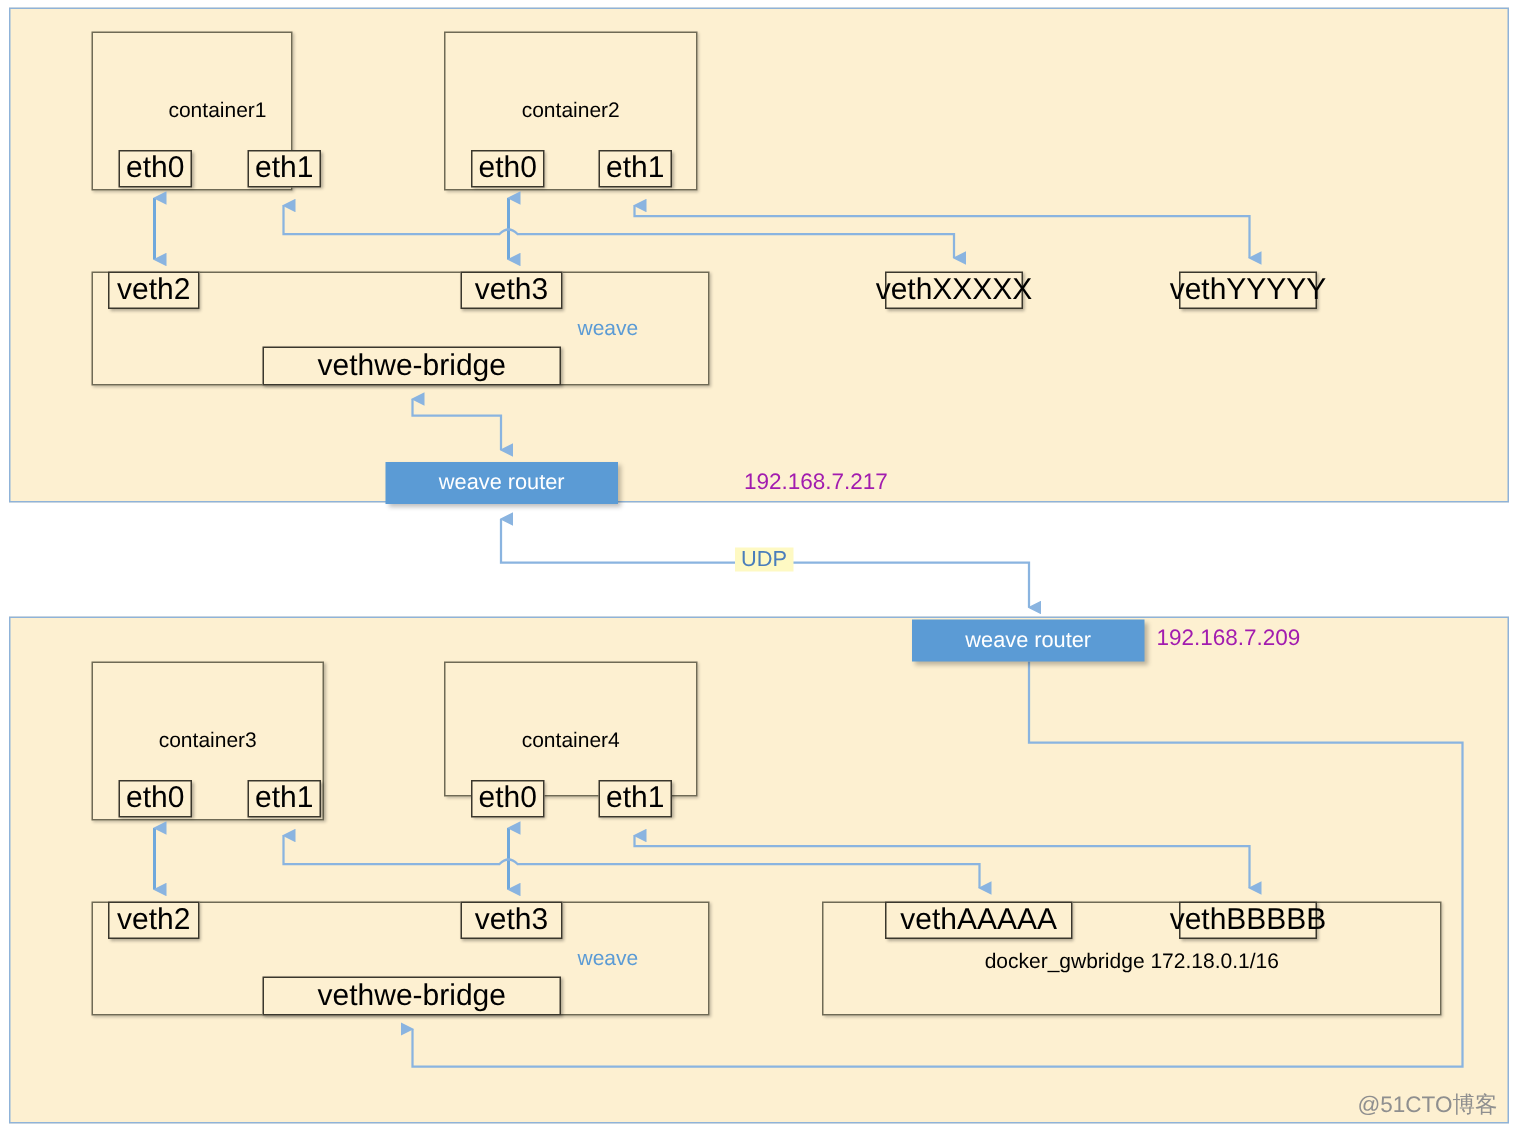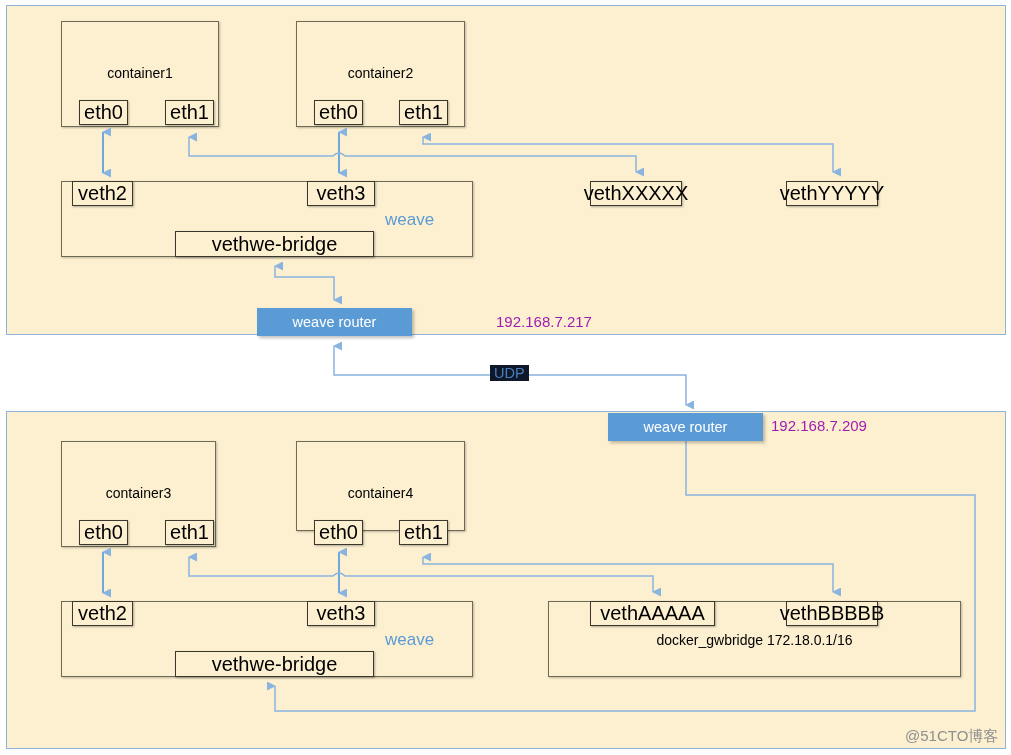--- a/index.html
+++ b/index.html
@@ -74,28 +74,28 @@
   .ip-label {
     position: absolute;
     color: #a21caf;
     font-size: 15px;
     white-space: nowrap;
     z-index: 15;
   }
   .weave-tag {
     position: absolute;
     color: #5b9bd5;
-    font-size: 17px;
+    font-size: 14px;
     white-space: nowrap;
   }
   .udp-label {
     position: absolute;
     color: #4a7ebb;
     font-size: 14.5px;
-    background: #0f172a;
+    background: #fef9c3;
     padding: 0 4px;
     z-index: 12;
     white-space: nowrap;
   }
   .watermark {
     position: absolute;
     color: #8f8f8f;
     font-size: 15px;
     white-space: nowrap;
     z-index: 25;
@@ -108,21 +108,21 @@
     color: #000;
   }
 </style>
 </head>
 <body>
 
 <div id="canvas">
 
   <div class="host-panel" style="left:6px; top:5px; width:1000px; height:330px;"></div>
 
-  <div class="box" style="left:61px; top:21px; width:158px; height:106px;">
+  <div class="box" style="left:61px; top:21px; width:134px; height:106px;padding-left:17px;">
     <div class="box-label" style="top:44px;">container1</div>
   </div>
   <div class="port" style="left:79px; top:100px; width:49px; height:25px;">eth0</div>
   <div class="port" style="left:165px; top:100px; width:49px; height:25px;">eth1</div>
 
   <div class="box" style="left:296px; top:21px; width:169px; height:106px;">
     <div class="box-label" style="top:44px;">container2</div>
   </div>
   <div class="port" style="left:314px; top:100px; width:49px; height:25px;">eth0</div>
   <div class="port" style="left:399px; top:100px; width:49px; height:25px;">eth1</div>

